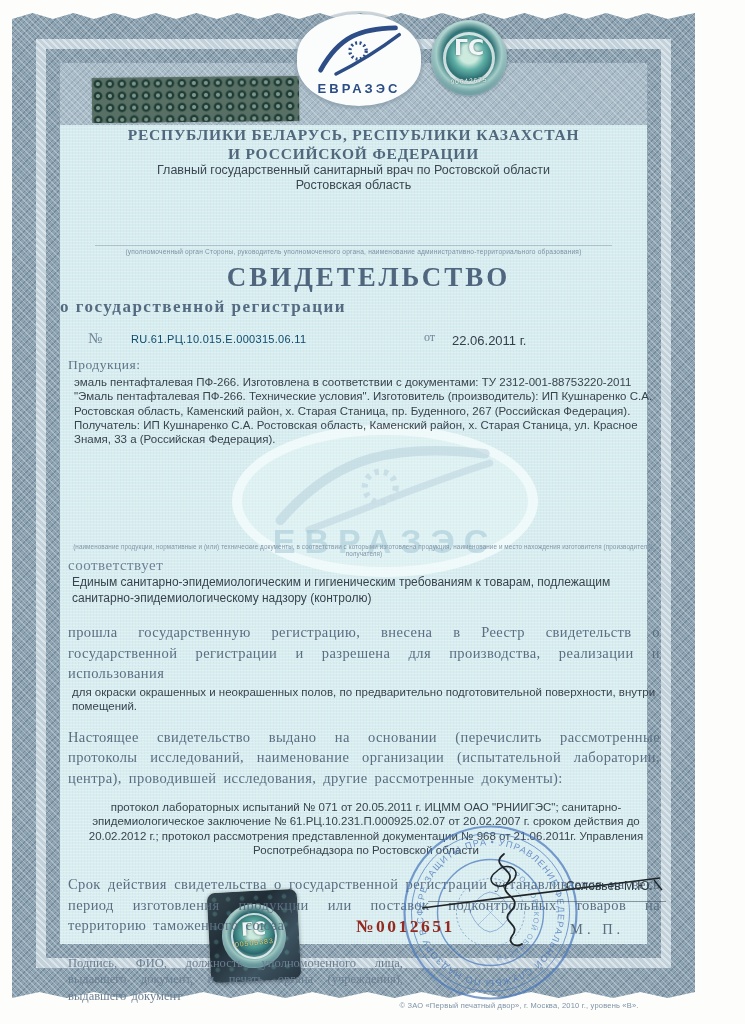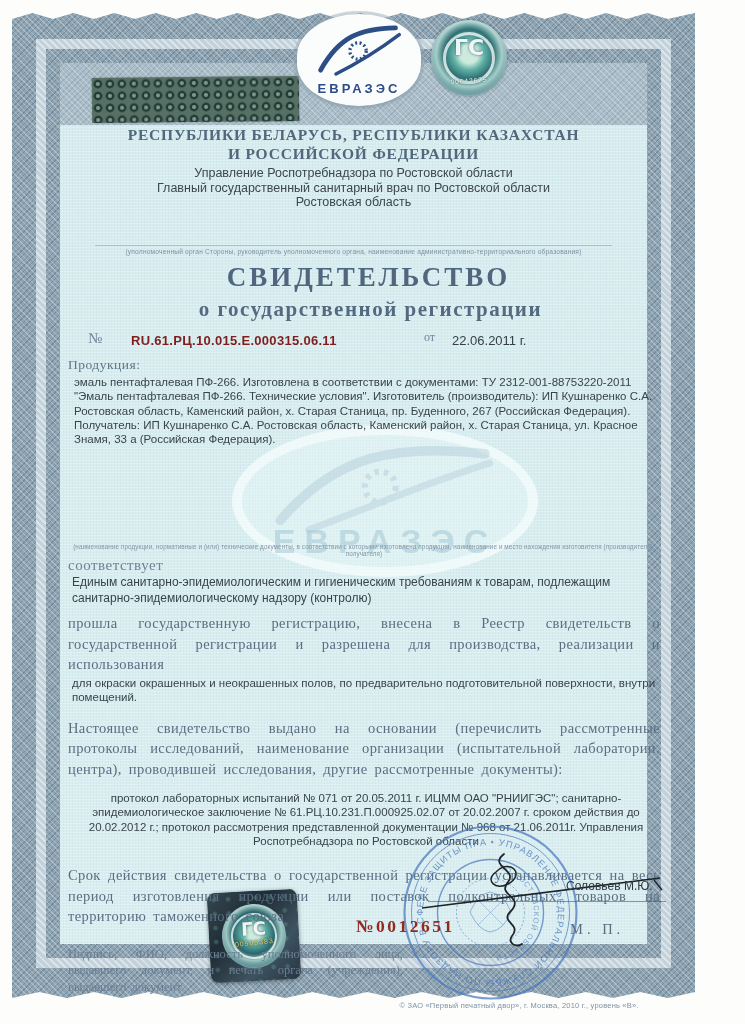--- a/index.html
+++ b/index.html
@@ -74,25 +74,25 @@
 
   
   .header-block{left:60px;top:126px;width:587px;text-align:center;z-index:2;}
   .h-union{font-family:"Liberation Serif",serif;font-weight:bold;font-size:15.5px;line-height:18.5px;letter-spacing:.8px;color:#51677c;}
   .h-auth{font-family:"Liberation Sans",sans-serif;font-size:12.5px;line-height:14.5px;color:#3c4650;margin-top:3px;}
   .caption-line{left:95px;top:245px;width:517px;text-align:center;font-size:6.6px;color:#7d91a4;
     border-top:1px solid rgba(100,120,140,.35);padding-top:2px;letter-spacing:.2px;}
 
   .title{left:60px;top:262px;width:617px;text-align:center;font-family:"Liberation Serif",serif;
     font-weight:bold;font-size:27px;letter-spacing:3px;color:#4f667e;}
-  .subtitle{left:60px;top:297px;width:482px;text-align:right;font-family:"Liberation Serif",serif;
-    font-weight:bold;font-size:21px;letter-spacing:1.5px;color:#546a81;}
+  .subtitle{left:60px;top:297px;width:482px;text-align:left;font-family:"Liberation Serif",serif;
+    font-weight:bold;font-size:17px;letter-spacing:1.5px;color:#546a81;}
 
   .num-label{left:88px;top:330px;font-family:"Liberation Serif",serif;font-size:15px;color:#70849a;}
-  .num-value{left:131px;top:333px;font-size:13px;color:#7f1d1d;letter-spacing:.3px;font-weight:bold;}
+  .num-value{left:131px;top:333px;font-size:11px;color:#0c4a6e;letter-spacing:.3px;}
   .date-label{left:424px;top:330px;font-family:"Liberation Serif",serif;font-size:12px;color:#70849a;}
   .date-value{left:452px;top:333px;font-size:13px;color:#343e48;}
 
   
   .watermark{left:232px;top:425px;width:306px;height:152px;z-index:0;border:10px solid rgba(250,253,253,.6);
     border-radius:50%;box-sizing:border-box;background:rgba(236,248,249,.35);}
   .wm-word{position:absolute;left:0;bottom:6px;width:100%;text-align:center;font-weight:bold;font-size:34px;letter-spacing:9px;
     color:rgba(163,199,211,.55);font-family:"Liberation Sans",sans-serif;}
   .wm-swoosh{position:absolute;left:24px;top:4px;width:238px;height:96px;opacity:.35;}
 
@@ -156,21 +156,20 @@
 
   <div class="abs holo holo-top">
     <div class="holo-ring"></div>
     <div class="holo-glyph">ГС</div>
     <div class="holo-serial">90642675</div>
   </div>
 
   <div class="abs header-block">
     <div class="h-union">РЕСПУБЛИКИ БЕЛАРУСЬ, РЕСПУБЛИКИ КАЗАХСТАН</div>
     <div class="h-union">И РОССИЙСКОЙ ФЕДЕРАЦИИ</div>
-    <div class="h-auth">Управление Роспотребнадзора по Ростовской области</div>
     <div class="h-auth" style="margin-top:0;">Главный государственный санитарный врач по Ростовской области</div>
     <div class="h-auth" style="margin-top:0;">Ростовская область</div>
   </div>
   <div class="abs caption-line">(уполномоченный орган Стороны, руководитель уполномоченного органа, наименование административно-территориального образования)</div>
 
   <div class="abs title">СВИДЕТЕЛЬСТВО</div>
   <div class="abs subtitle">о государственной регистрации</div>
 
   <div class="abs num-label">№</div>
   <div class="abs num-value">RU.61.РЦ.10.015.Е.000315.06.11</div>
@@ -179,21 +178,21 @@
 
   <div class="abs col">
     <div class="serif-label">Продукция:</div>
     <div class="sans-par" style="margin-top:2px;padding-left:6px;">эмаль пентафталевая ПФ-266. Изготовлена в соответствии с документами: ТУ 2312-001-88753220-2011 "Эмаль пентафталевая ПФ-266. Технические условия". Изготовитель (производитель): ИП Кушнаренко С.А. Ростовская область, Каменский район, х. Старая Станица, пр. Буденного, 267 (Российская Федерация).  Получатель: ИП Кушнаренко С.А. Ростовская область, Каменский район, х. Старая Станица, ул. Красное Знамя, 33 а (Российская Федерация).</div>
 
     <div class="tiny-caption" style="margin-top:97px;">(наименование продукции, нормативные и (или) технические документы, в соответствии с которыми изготовлена продукция, наименование и место нахождения изготовителя (производителя), получателя)</div>
 
     <div class="serif-label" style="font-size:15px;margin-top:0;color:#6e8296;">соответствует</div>
     <div class="sans-par" style="font-size:12px;line-height:15.5px;margin-top:1px;padding-left:4px;">Единым санитарно-эпидемиологическим и гигиеническим требованиям к товарам, подлежащим санитарно-эпидемиологическому надзору (контролю)</div>
 
-    <div class="serif-par" style="margin-top:7px;">прошла государственную регистрацию, внесена в Реестр свидетельств о государственной регистрации и разрешена для производства, реализации и использования</div>
+    <div class="serif-par" style="margin-top:16px;">прошла государственную регистрацию, внесена в Реестр свидетельств о государственной регистрации и разрешена для производства, реализации и использования</div>
     <div class="sans-par" style="margin-top:1px;padding-left:4px;">для окраски окрашенных и неокрашенных полов, по предварительно подготовительной поверхности, внутри помещений.</div>
 
     <div class="serif-par" style="margin-top:13px;">Настоящее свидетельство выдано на основании (перечислить рассмотренные протоколы исследований, наименование организации (испытательной лаборатории, центра), проводившей исследования, другие рассмотренные документы):</div>
     <div class="sans-par" style="margin-top:12px;padding-left:4px;text-align:center;">протокол лабораторных испытаний № 071 от 20.05.2011 г. ИЦММ ОАО "РНИИГЭС"; санитарно-эпидемиологическое заключение № 61.РЦ.10.231.П.000925.02.07 от 20.02.2007 г. сроком действия до 20.02.2012 г.; протокол рассмотрения представленной документации № 968 от 21.06.2011г. Управления Роспотребнадзора по Ростовской области</div>
 
     <div class="serif-par" style="margin-top:17px;">Срок действия свидетельства о государственной регистрации устанавливается на весь период изготовления продукции или поставок подконтрольных товаров на территорию таможенного союза</div>
 
     <div class="sig-caption" style="margin-top:19px;">Подпись, ФИО, должность уполномоченного лица, выдавшего документ, и печать органа (учреждения), выдавшего документ</div>
   </div>
 

